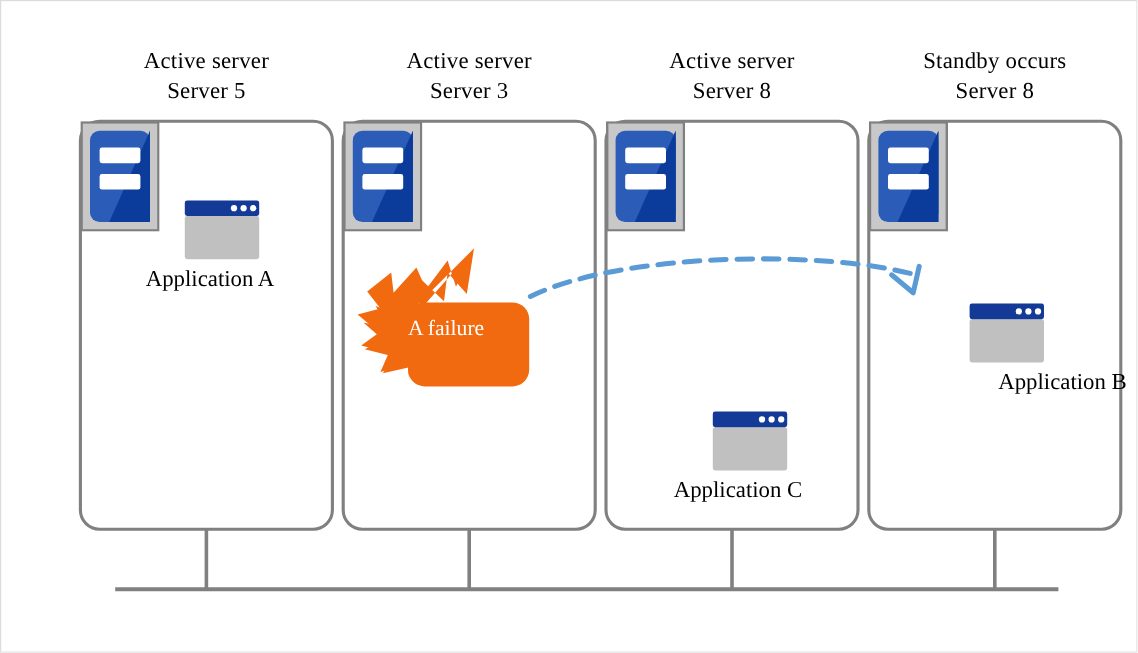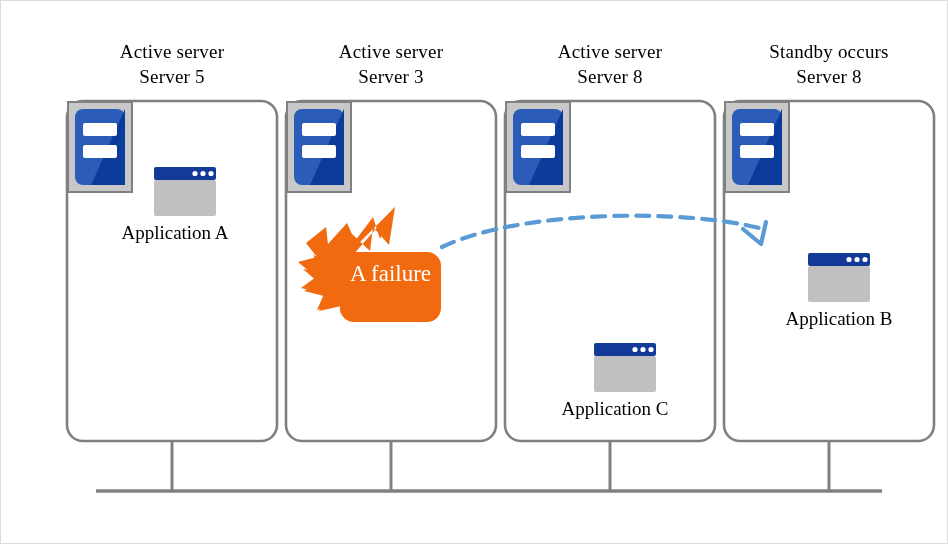--- a/index.html
+++ b/index.html
@@ -38,22 +38,22 @@
   .app-label {
     position: absolute;
     text-align: center;
     font-size: 19px;
     line-height: 24px;
     color: #000000;
     white-space: nowrap;
   }
   .failure-text {
     position: absolute;
-    text-align: center;
-    font-size: 23px;
+    text-align: left;
+    font-size: 18px;
     line-height: 25px;
     color: #ffffff;
     white-space: nowrap;
   }
 </style>
 </head>
 <body>
 
 <div id="canvas">
 
@@ -170,19 +170,19 @@
 
   <div class="srv-caption" style="left:723px; top:38px; width:210px;">
     <div>Standby occurs</div>
     <div>Server 8</div>
   </div>
 
   <div class="app-label" style="left:514px; top:396px; width:200px;">Application  C</div>
 
   <div class="app-label" style="left:74px; top:220px; width:200px;">Application A</div>
 
-  <div class="app-label" style="left:738px; top:306px; width:200px;">Application  B</div>
+  <div class="app-label" style="left:738px; top:306px; width:200px;text-align:right;">Application  B</div>
 
   <div class="failure-text" style="left:339px; top:260px; width:101px;">
     <div>A failure</div>
   </div>
 
 </div>
 
 </body></html>

